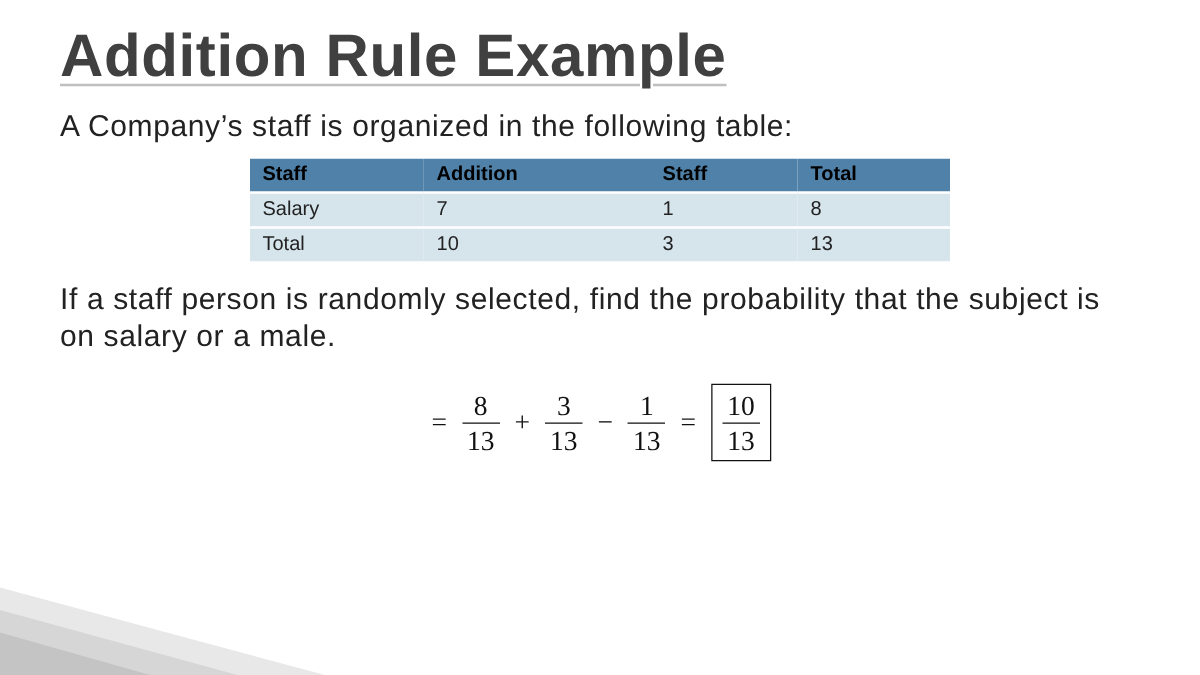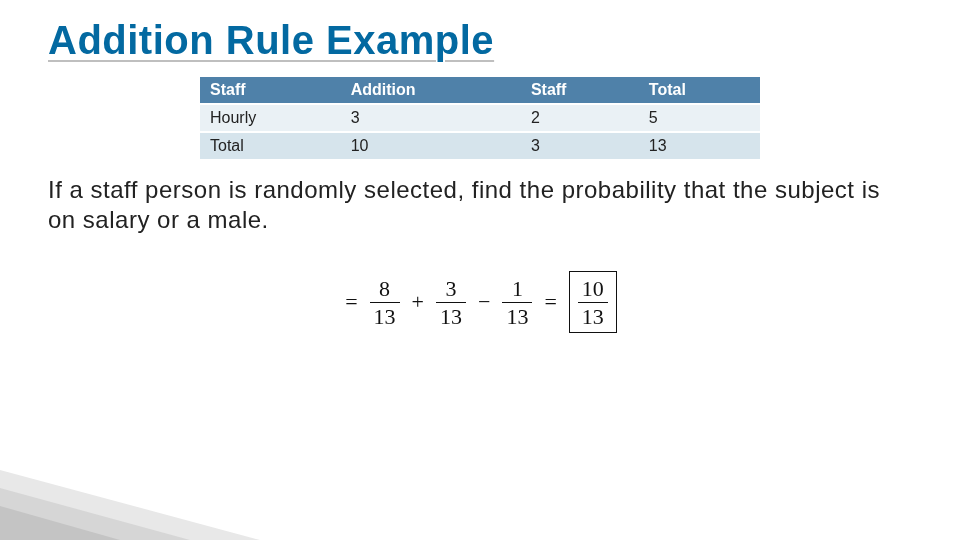--- a/index.html
+++ b/index.html
@@ -15,38 +15,38 @@
   }
   .slide {
     position: relative;
     width: 960px;
     height: 540px;
     padding: 18px 48px 0 48px;
     box-sizing: border-box;
   }
   h1.title {
     margin: 0 0 14px 0;
-    font-size: 40px;
+    font-size: 48px;
     font-weight: 700;
     letter-spacing: 0.5px;
-    color: #0369a1;
+    color: #404040;
     text-decoration: underline;
     text-decoration-color: #bfbfbf;
     text-underline-offset: 6px;
     text-decoration-thickness: 2px;
   }
   .intro, .question {
     font-size: 24px;
     letter-spacing: 0.5px;
     margin: 0 0 10px 0;
     line-height: 1.25;
   }
   .question {
     margin-top: 14px;
-    margin-bottom: 36px;
+    margin-bottom: 22px;
   }
   .formula {
     font-size: 24px;
     letter-spacing: 0.5px;
     margin: 0 0 14px 0;
     text-align: center;
   }
 
   table.data {
     border-collapse: collapse;
@@ -54,21 +54,21 @@
     width: 560px;
     font-size: 16px;
   }
   table.data th, table.data td {
     text-align: left;
     padding: 4px 10px;
     border-bottom: 2px solid #fff;
   }
   table.data th {
     background: #4f81a9;
-    color: #ffffff;
+    color: #000000;
     font-weight: 700;
   }
   table.data tr.odd td  { background: #d6e4ec; }
   table.data tr.even td { background: #eaf1f5; }
 
   
   .equation {
     display: flex;
     justify-content: center;
     align-items: center;
@@ -131,36 +131,37 @@
     border-bottom: 34px solid #c4c4c4;
   }
 </style>
 </head>
 <body>
 
 <div class="slide">
 
   <h1 class="title">Addition Rule Example</h1>
 
+  <p class="intro">A Company’s staff is organized in the following table:</p>
 
   <table class="data">
     <thead>
       <tr>
         <th>Staff</th>
         <th>Addition</th>
         <th>Staff</th>
         <th>Total</th>
       </tr>
     </thead>
     <tbody>
-      <tr class="even">
-        <td>Hourly</td>
-        <td>3</td>
-        <td>2</td>
-        <td>5</td>
+      <tr class="odd">
+        <td>Salary</td>
+        <td>7</td>
+        <td>1</td>
+        <td>8</td>
       </tr>
       <tr class="odd">
         <td>Total</td>
         <td>10</td>
         <td>3</td>
         <td>13</td>
       </tr>
     </tbody>
   </table>
 

